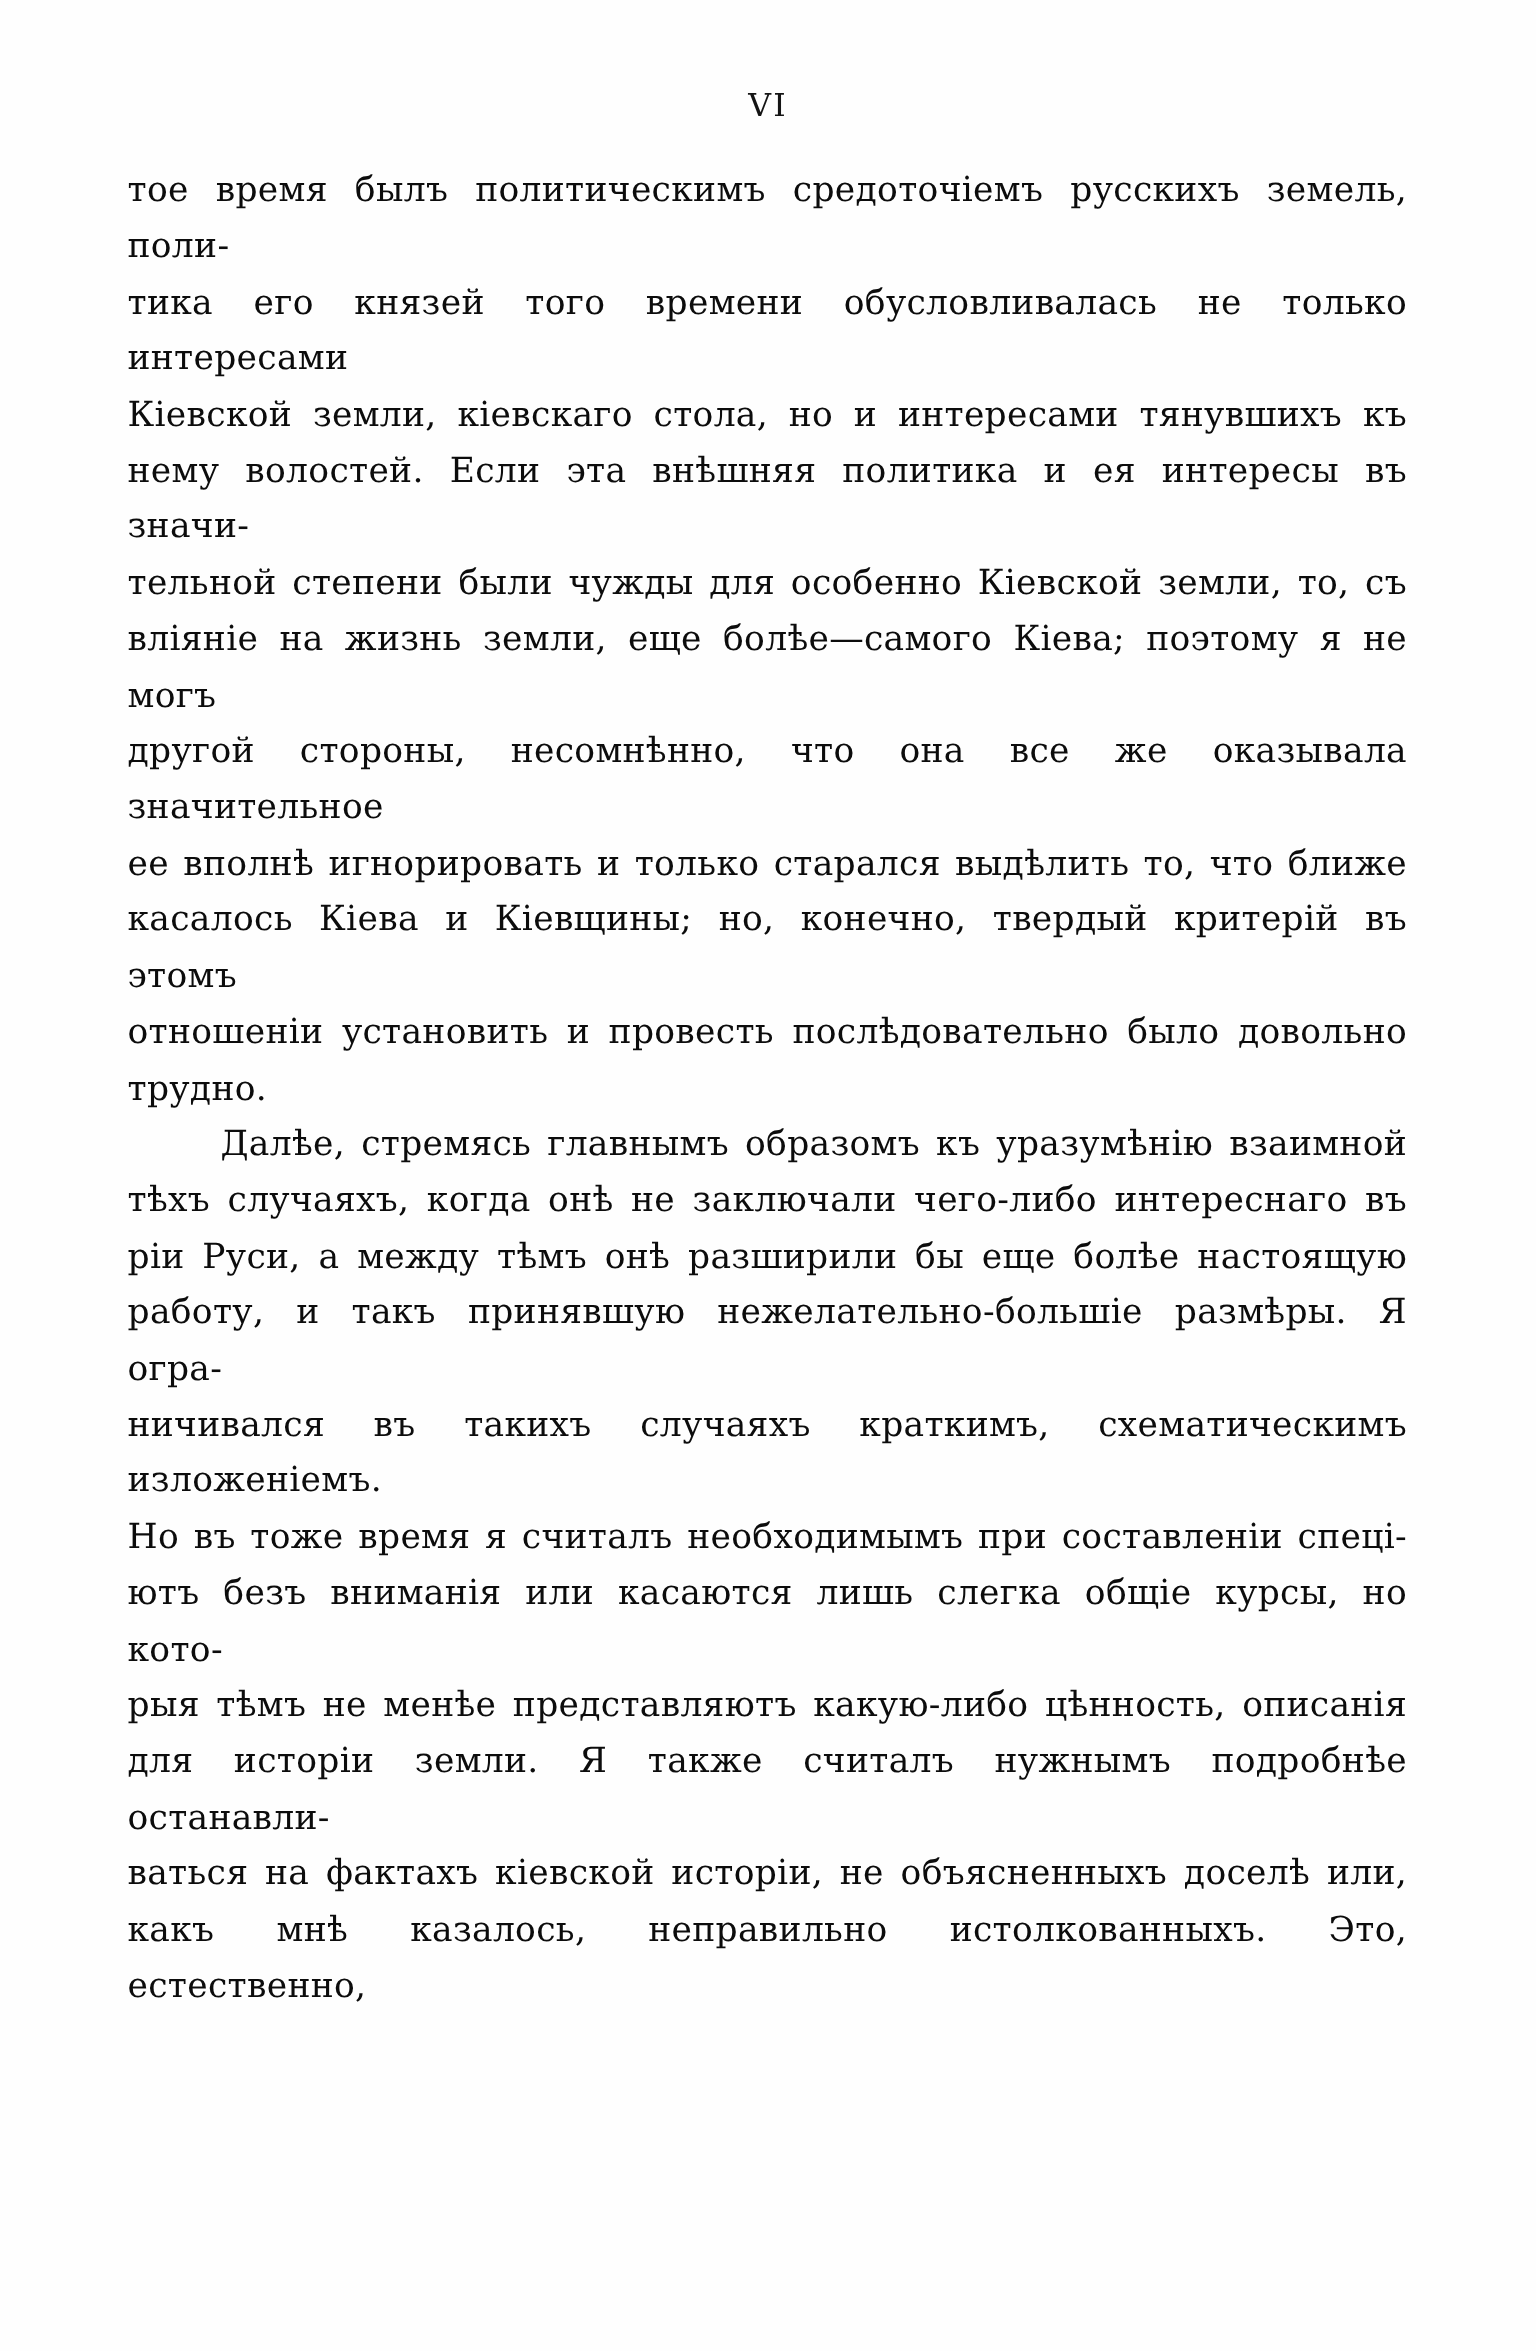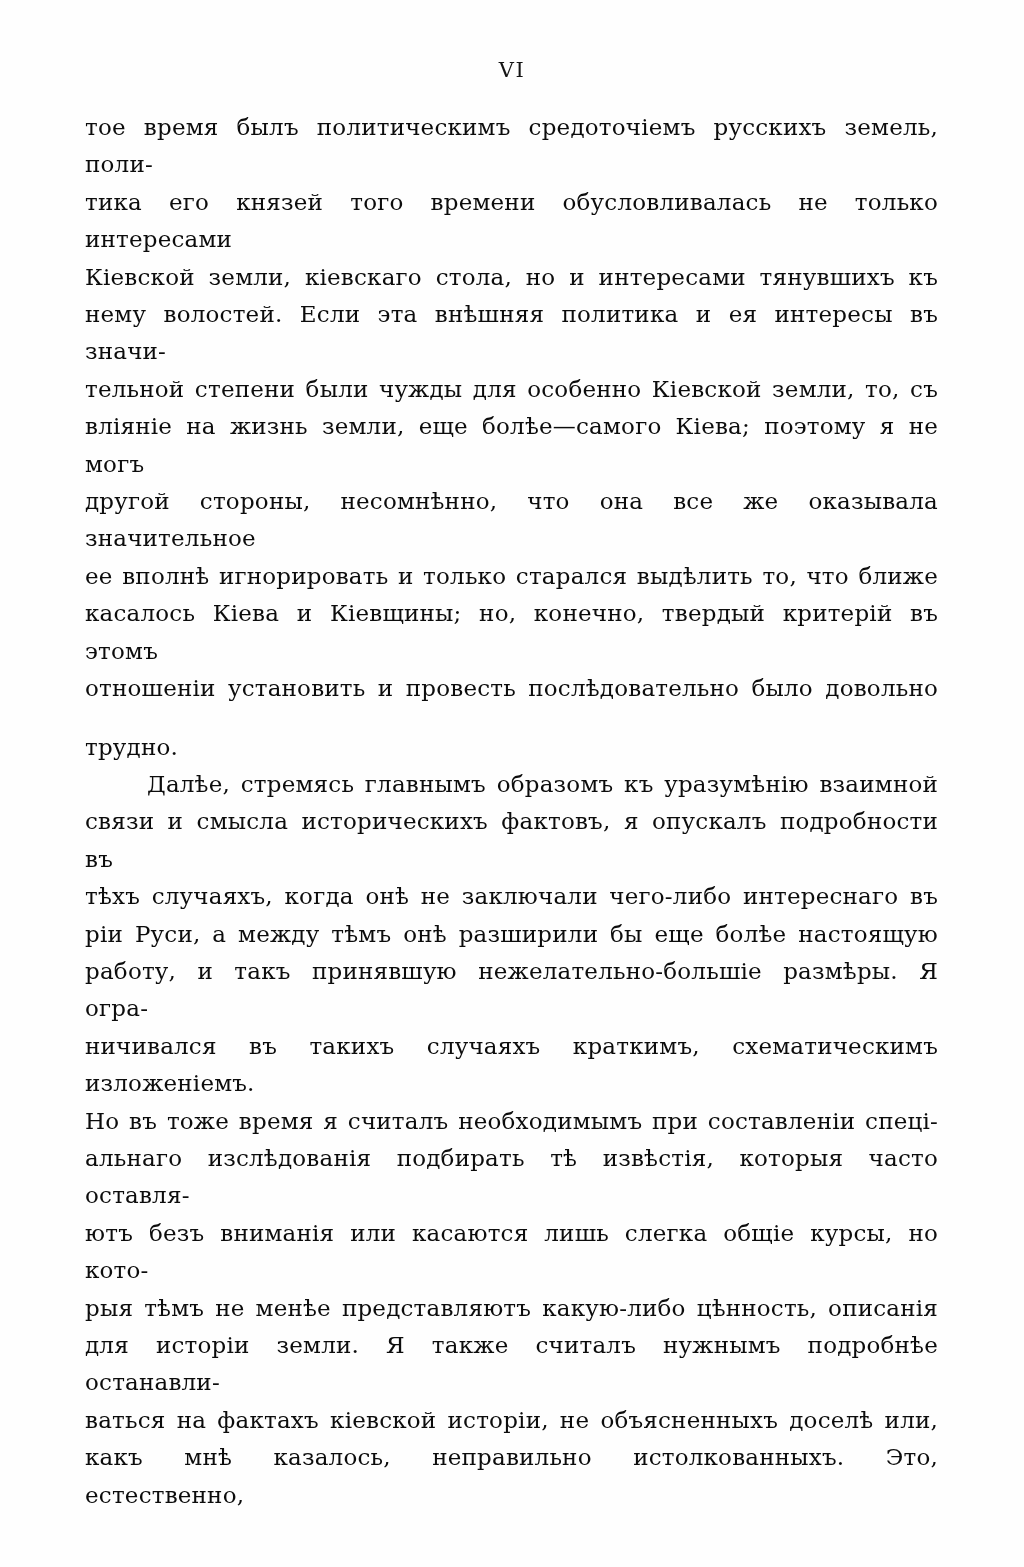--- a/index.html
+++ b/index.html
@@ -42,21 +42,20 @@
   .line {
     text-align: justify;
     text-align-last: justify;
     white-space: normal;
   }
   .line.indent {
     text-indent: 62px;
   }
   .line.flush-left {
     text-align-last: left;
-    margin-top: 21px;
   }
 </style>
 </head>
 <body>
 
 <div class="page">
   <div class="folio">VI</div>
   <main class="text-block">
       <div class="paragraph">
         <div class="line">тое время былъ политическимъ средоточіемъ русскихъ земель, поли-</div>
@@ -66,27 +65,25 @@
         <div class="line">тельной степени были чужды для особенно Кіевской земли, то, съ</div>
         <div class="line">вліяніе на жизнь земли, еще болѣе—самого Кіева; поэтому я не могъ</div>
         <div class="line">другой стороны, несомнѣнно, что она все же оказывала значительное</div>
         <div class="line">ее вполнѣ игнорировать и только старался выдѣлить то, что ближе</div>
         <div class="line">касалось Кіева и Кіевщины; но, конечно, твердый критерій въ этомъ</div>
         <div class="line">отношеніи установить и провесть послѣдовательно было довольно</div>
         <div class="line flush-left">трудно.</div>
       </div>
       <div class="paragraph">
         <div class="line indent">Далѣе, стремясь главнымъ образомъ къ уразумѣнію взаимной</div>
-        <div class="line">связи и смысла историческихъ фактовъ, я опускалъ подробности въ</div>
         <div class="line">тѣхъ случаяхъ, когда онѣ не заключали чего-либо интереснаго въ</div>
         <div class="line">ріи Руси, а между тѣмъ онѣ разширили бы еще болѣе настоящую</div>
         <div class="line">работу, и такъ принявшую нежелательно-большіе размѣры. Я огра-</div>
         <div class="line">ничивался въ такихъ случаяхъ краткимъ, схематическимъ изложеніемъ.</div>
         <div class="line">Но въ тоже время я считалъ необходимымъ при составленіи спеці-</div>
-        <div class="line">альнаго изслѣдованія подбирать тѣ извѣстія, которыя часто оставля-</div>
         <div class="line">ютъ безъ вниманія или касаются лишь слегка общіе курсы, но кото-</div>
         <div class="line">рыя тѣмъ не менѣе представляютъ какую-либо цѣнность, описанія</div>
         <div class="line">для исторіи земли. Я также считалъ нужнымъ подробнѣе останавли-</div>
         <div class="line">ваться на фактахъ кіевской исторіи, не объясненныхъ доселѣ или,</div>
         <div class="line">какъ мнѣ казалось, неправильно истолкованныхъ. Это, естественно,</div>
       </div>
     </main>
 </div>
 
 </body></html>

